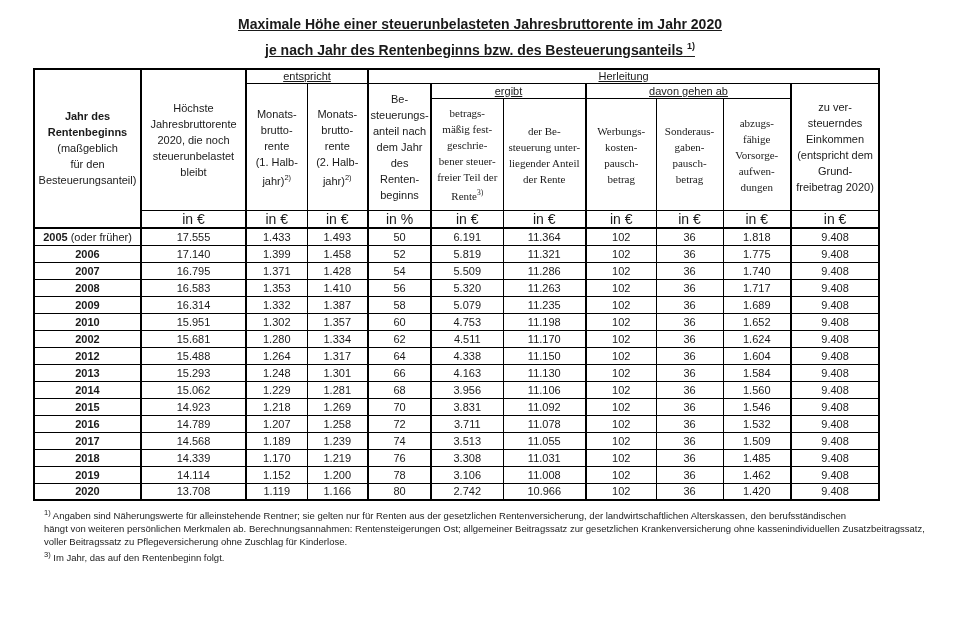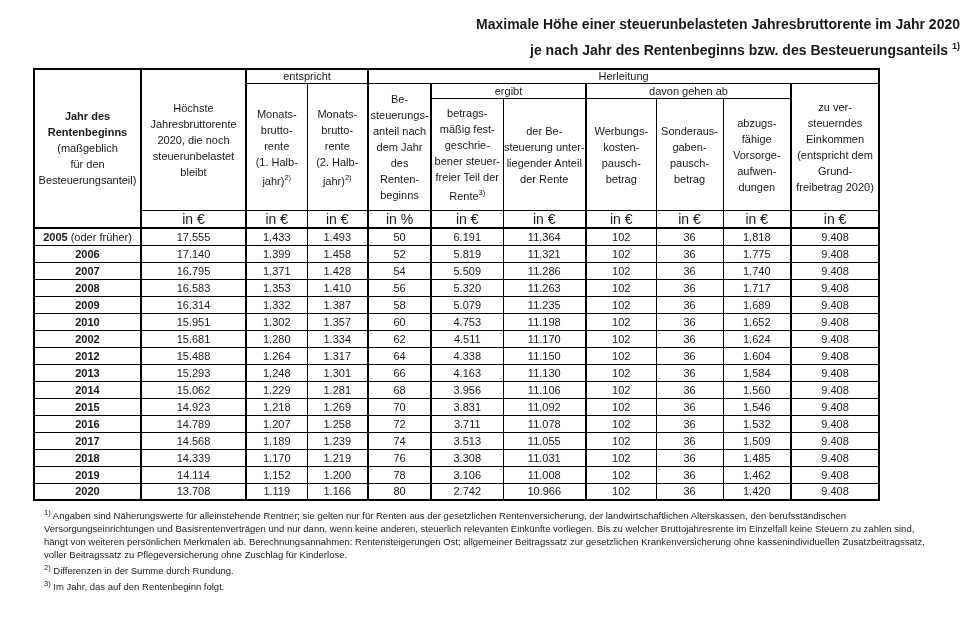--- a/index.html
+++ b/index.html
@@ -4,41 +4,41 @@
 <style>
   * { box-sizing: border-box; }
   html,body { margin:0; padding:0; background:#ffffff; }
   .page {
     width:960px; height:618px; background:#ffffff;
     font-family:"Liberation Sans", sans-serif;
     color:#1a1a1a; position:relative; overflow:hidden;
   }
   .title-block { padding-top:13px; }
   .title-line {
-    text-align:right; font-weight:bold; font-size:14px; line-height:22px; color:#1a1a1a;
+    text-align:center; font-weight:bold; font-size:14px; line-height:22px; color:#1a1a1a;text-decoration:underline;
   }
   .title-line sup { font-size:9px; font-weight:bold; }
 
   table.doc-table {
     border-collapse:collapse; table-layout:fixed;
     width:845px; margin:7px 0 0 33px;
     border:2px solid #000;
   }
   .doc-table th, .doc-table td {
     border:1px solid #000; padding:0; text-align:center;
     font-weight:normal; color:#1a1a1a; overflow:hidden;
   }
   .bR { border-right-width:2px !important; }
   .bB { border-bottom-width:2px !important; }
   .b  { font-weight:bold; }
   tr.rA { height:15px; }
   tr.rB { height:15px; }
-  tr.rC { height:112px; }
+  tr.rC { height:112px;font-family:Liberation Serif, serif; }
   tr.rD { height:15px; }
-  .ghead { font-size:11px; line-height:13px; }
+  .ghead { font-size:11px; line-height:13px;text-decoration:underline; }
   .hcell { font-size:11px; line-height:16px; vertical-align:middle; }
   .hcell sup { font-size:7.5px; }
   .unit  { font-size:14px; }
   tbody td { font-size:11px; height:17px; white-space:nowrap; }
   .ycell span { font-weight:normal; }
 
   .footnotes {
     margin:5px 0 0 44px; width:906px;
     font-size:9.5px; line-height:13px; color:#222222;
   }
@@ -312,25 +312,21 @@
           <td>36</td>
           <td class="bR">1.420</td>
           <td class="b ">9.408</td>
         </tr>
       </tbody>
   </table>
 
   <div class="footnotes">
     <div class="fn">
       <div><sup>1)</sup> <span>Angaben sind Näherungswerte für alleinstehende Rentner; sie gelten nur für Renten aus der gesetzlichen Rentenversicherung, der landwirtschaftlichen Alterskassen, den berufsständischen</span></div>
-      <div>Versorgungseinrichtungen und Basisrentenverträgen und nur dann, wenn keine anderen, steuerlich relevanten Einkünfte vorliegen. Bis zu welcher Bruttojahresrente im Einzelfall keine Steuern zu zahlen sind,</div>
       <div>hängt von weiteren persönlichen Merkmalen ab. Berechnungsannahmen: Rentensteigerungen Ost; allgemeiner Beitragssatz zur gesetzlichen Krankenversicherung ohne kassenindividuellen Zusatzbeitragssatz,</div>
       <div>voller Beitragssatz zu Pflegeversicherung ohne Zuschlag für Kinderlose.</div>
-    </div>
-    <div class="fn">
-      <div><sup>2)</sup> <span>Differenzen in der Summe durch Rundung.</span></div>
     </div>
     <div class="fn">
       <div><sup>3)</sup> <span>Im Jahr, das auf den Rentenbeginn folgt.</span></div>
     </div>
   </div>
 
 </div>
 
 </body></html>

